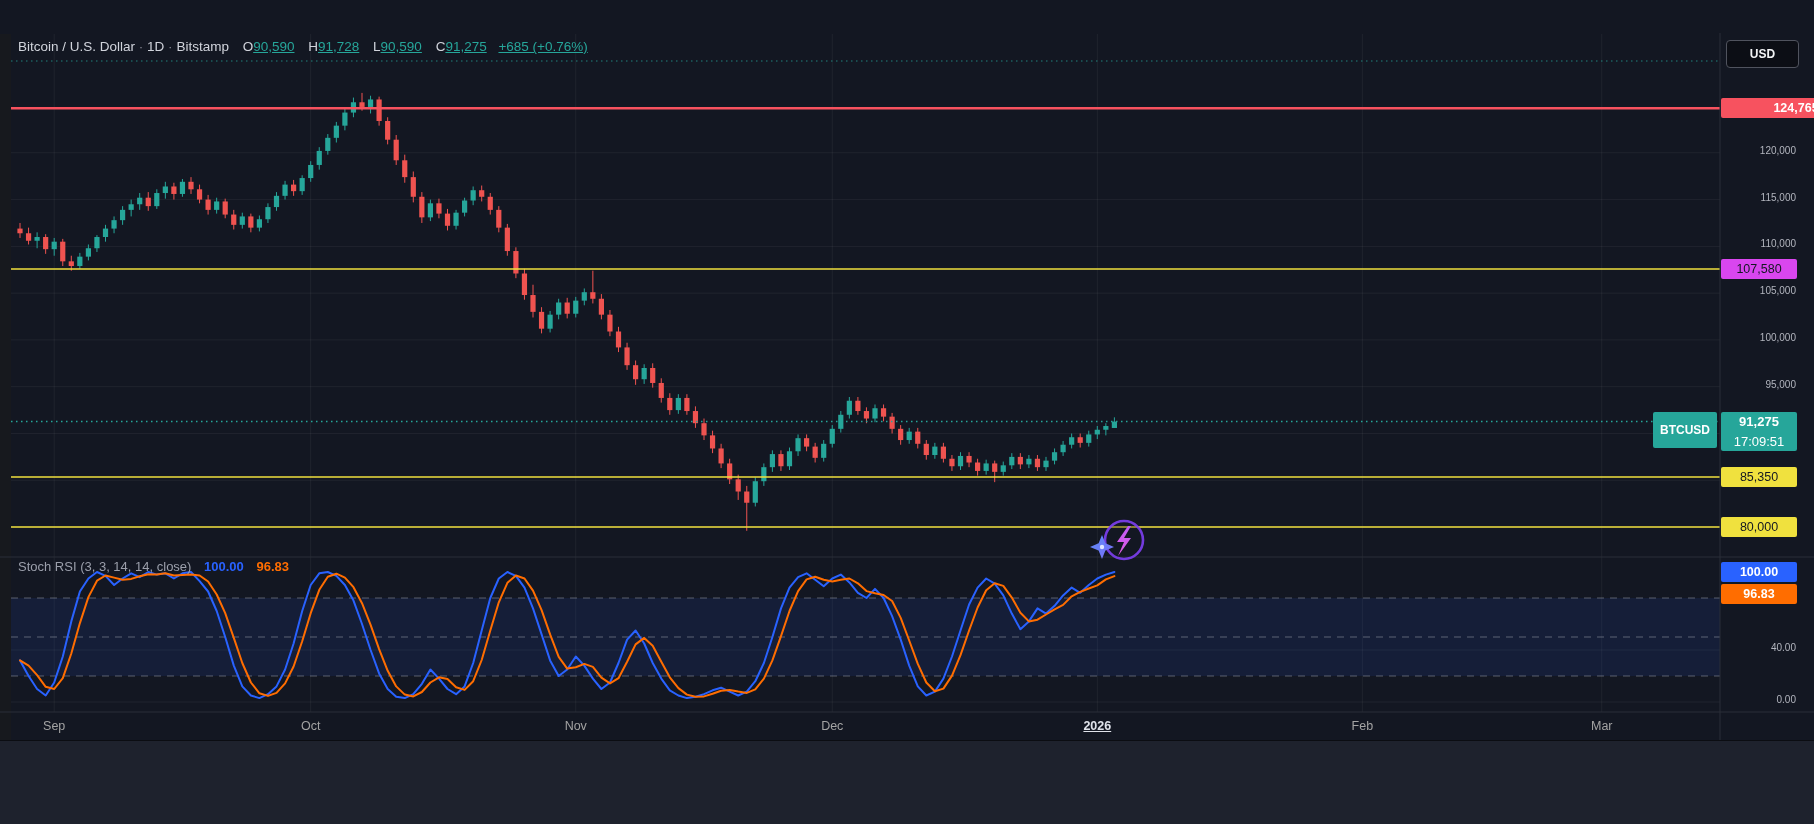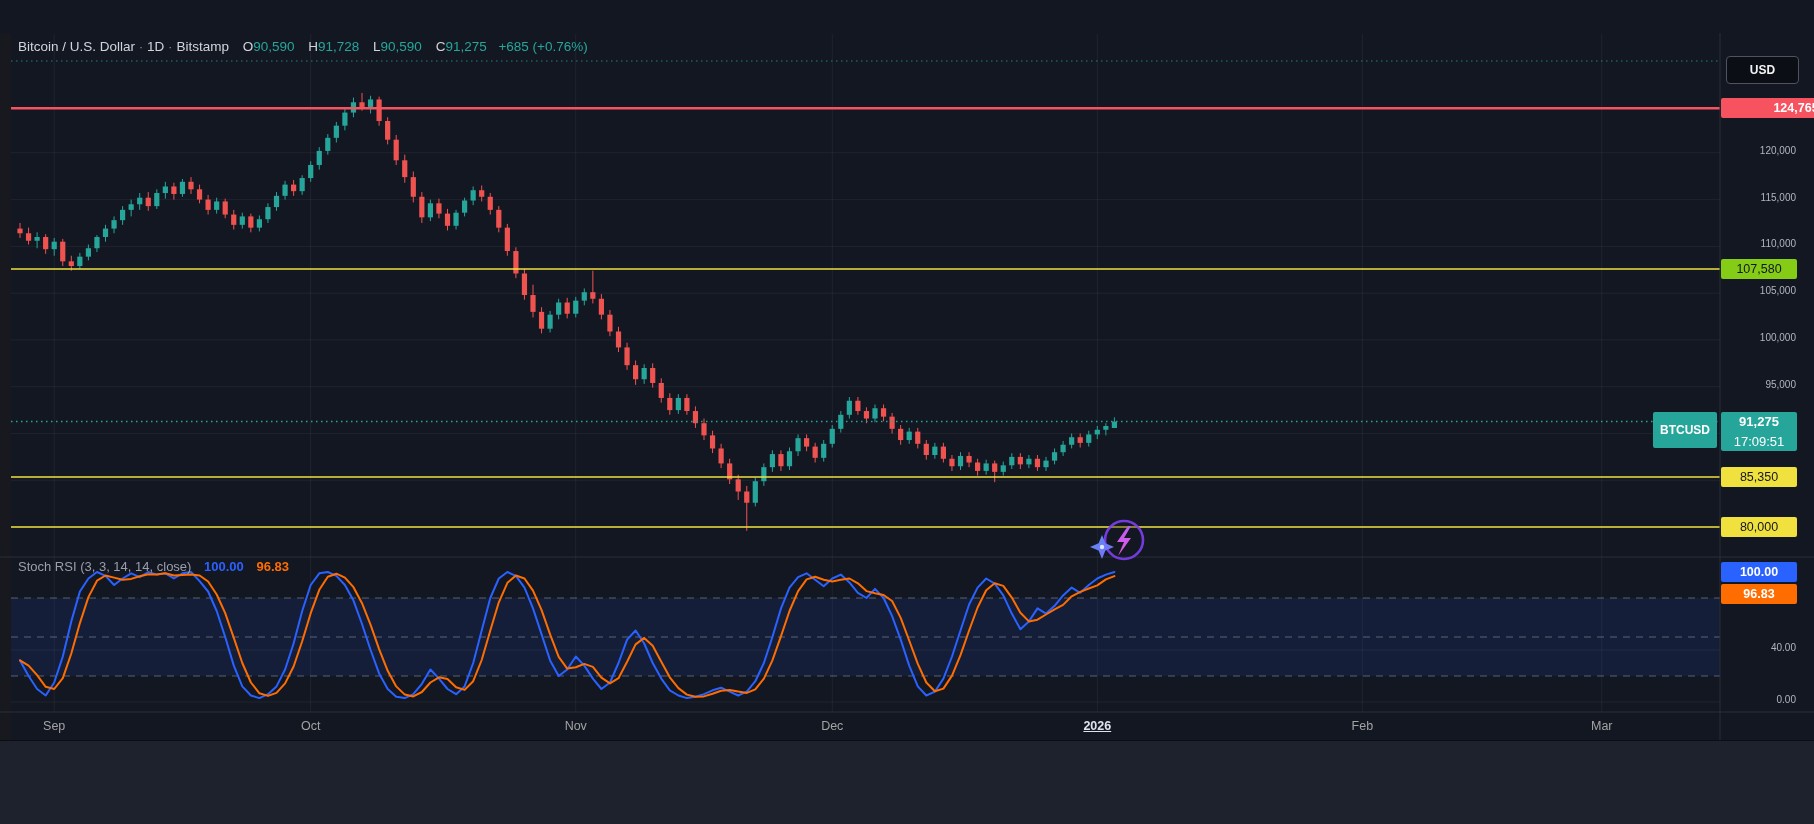--- a/index.html
+++ b/index.html
@@ -3,23 +3,23 @@
 <meta charset="utf-8">
 <style>
   html,body{margin:0;padding:0;background:#000;}
   .screen{position:relative;width:1814px;height:824px;background:#131722;overflow:hidden;
           font-family:"Liberation Sans",sans-serif;-webkit-font-smoothing:antialiased;}
   .topbar{position:absolute;left:0;top:0;width:1814px;height:33px;background:#14161d;border-bottom:1px solid #0a0c10;}
   .topbar .title{position:absolute;left:12px;top:8px;font-size:13.5px;color:#dcdee3;letter-spacing:.1px;}
   .leftstrip{position:absolute;left:0;top:34px;width:11px;height:706px;background:#17191e;}
   .symbolbar{position:absolute;left:18px;top:39px;font-size:13.5px;color:#d1d4dc;white-space:nowrap;z-index:6;}
   .symbolbar .dim{color:#868993;}
-  .symbolbar .val{color:#26a69a;}
+  .symbolbar .val{color:#26a69a;text-decoration:underline;}
   .symbolbar .k{color:#d1d4dc;margin-left:10px;}
-  .usd-btn{position:absolute;left:1726px;top:56px;width:71px;height:26px;background:#0c0e15;border:1px solid #50535e;
+  .usd-btn{position:absolute;left:1726px;top:40px;width:71px;height:26px;background:#0c0e15;border:1px solid #50535e;
            border-radius:4px;color:#f2f3f5;font-size:12px;font-weight:bold;text-align:center;line-height:26px;z-index:8;cursor:pointer;}
   .axis-label{position:absolute;left:1721px;width:76px;height:20px;line-height:20px;text-align:center;
               font-size:12.5px;border-radius:2px;z-index:7;}
   .tick{position:absolute;right:18px;font-size:10px;color:#b2b5be;z-index:5;}
   .price-block{position:absolute;left:1721px;width:76px;border-radius:2px;background:#26a69a;color:#fff;
                text-align:center;z-index:7;}
   .price-block .p{font-size:13px;font-weight:bold;line-height:20px;}
   .price-block .c{font-size:13px;line-height:19px;}
   .btc-tag{position:absolute;right:97px;height:20px;line-height:20px;background:#26a69a;color:#fff;
            font-size:12px;font-weight:bold;padding:8px 7px;border-radius:2px;z-index:7;}
@@ -350,21 +350,21 @@
   <div id="price-ticks">
       <span class="tick" style="top: 144.796px;">120,000</span>
       <span class="tick" style="top: 191.579px;">115,000</span>
       <span class="tick" style="top: 238.363px;">110,000</span>
       <span class="tick" style="top: 285.146px;">105,000</span>
       <span class="tick" style="top: 331.93px;">100,000</span>
       <span class="tick" style="top: 378.713px;">95,000</span>
     </div>
 
   <div class="axis-label" id="lbl-line0" style="top: 98.2113px; background: rgb(247, 82, 95); color: rgb(255, 255, 255); font-weight: bold; padding-left: 37px;">124,765</div>
-  <div class="axis-label" id="lbl-line1" style="top: 259.006px; background: #84cc16; color: rgb(19, 23, 34);">107,580</div>
+  <div class="axis-label" id="lbl-line1" style="top: 259.006px; background: #d946ef; color: rgb(19, 23, 34);">107,580</div>
   <div class="axis-label" id="lbl-line2" style="top: 467.006px; background: rgb(240, 225, 62); color: rgb(19, 23, 34);">85,350</div>
   <div class="axis-label" id="lbl-line3" style="top: 517.064px; background: rgb(240, 225, 62); color: rgb(19, 23, 34);">80,000</div>
 
   <div class="btc-tag" id="btc-tag" style="top: 411.567px;">BTCUSD</div>
   <div class="price-block" id="price-block" style="top: 411.567px;">
     <div class="p">91,275</div>
     <div class="c">17:09:51</div>
   </div>
 
   <div class="legend-stoch">

